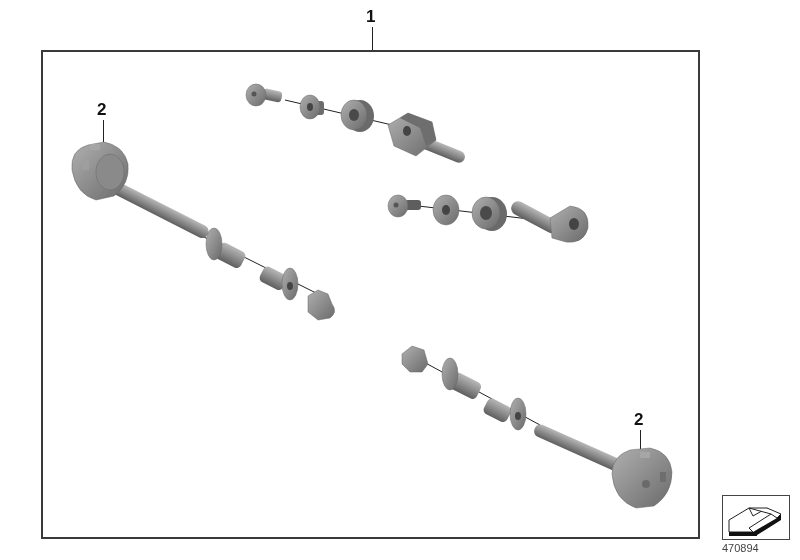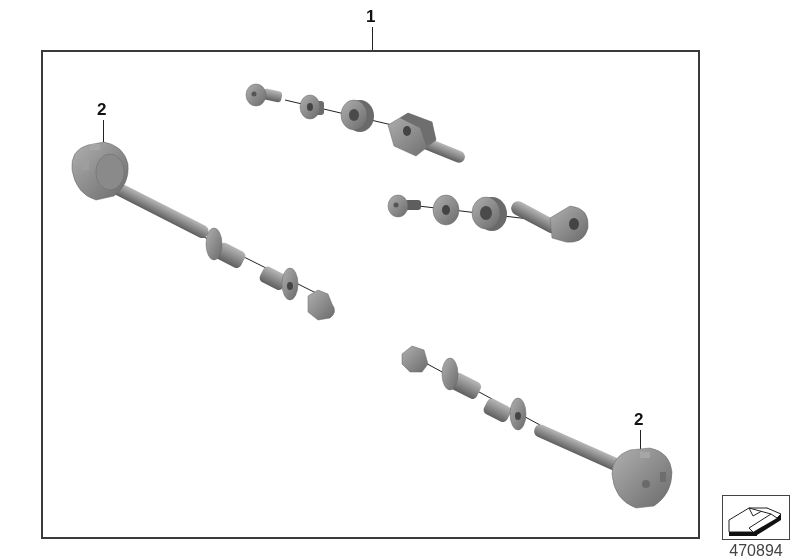--- a/index.html
+++ b/index.html
@@ -2,21 +2,21 @@
 <html><head>
   <meta charset="utf-8">
   <style>
     html, body { margin: 0; padding: 0; background: #ffffff; }
     body { width: 800px; height: 560px; position: relative; overflow: hidden; font-family: "Liberation Sans", sans-serif; }
     .frame { position: absolute; left: 41px; top: 50px; width: 659px; height: 489px; border: 2px solid #3a3a3a; box-sizing: border-box; }
     .callout { position: absolute; font-family: "Liberation Sans", sans-serif; font-weight: bold; font-size: 17px; color: #111; line-height: 1; }
     .leader { position: absolute; background: #222; width: 1px; }
     svg.parts { position: absolute; left: 0; top: 0; }
     .icon-box { position: absolute; left: 722px; top: 495px; width: 68px; height: 45px; border: 1px solid #444; box-sizing: border-box; background: #fff; }
-    .ref-num { position: absolute; left: 722px; top: 542px; width: 68px; text-align: center; font-size: 16px; color: #444; font-family: "Liberation Sans", sans-serif; }
+    .ref-num { position: absolute; left: 722px; top: 542px; width: 68px; font-size: 11px; color: #444; font-family: "Liberation Sans", sans-serif; }
   </style>
 </head>
 <body>
 
 <div class="frame"></div>
 
 <span class="callout" style="left:366px; top:8px;">1</span>
 <div class="leader" style="left:372px; top:27px; height:23px;"></div>
 
 <span class="callout" style="left:97px; top:101px;">2</span>

